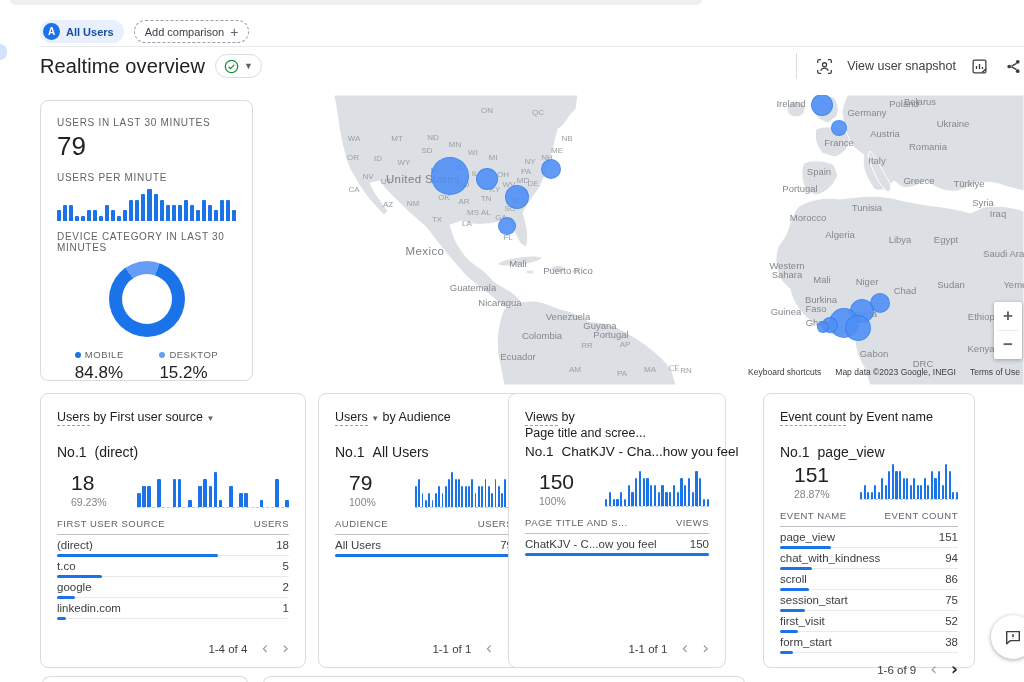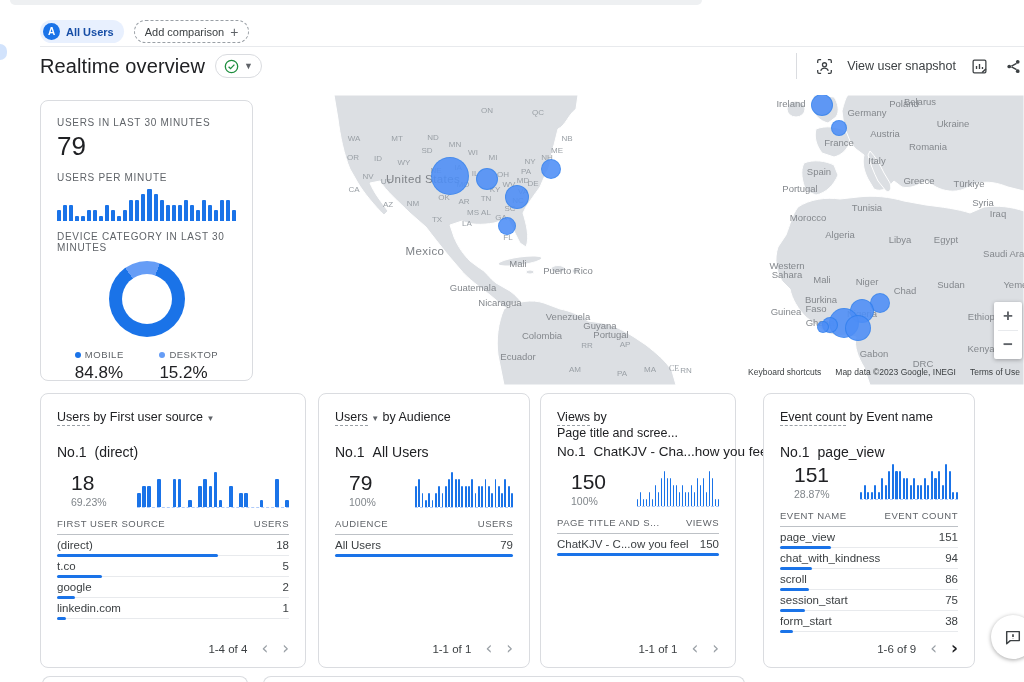--- a/index.html
+++ b/index.html
@@ -57,21 +57,21 @@
   .mlabel.s3{font-size:11.5px;letter-spacing:.4px;color:#7e8287;}
   .mcircle{position:absolute;border-radius:50%;background:#4d8ef7;border:1px solid rgba(26,115,232,.55);opacity:.88;}
   .map-attr{position:absolute;left:0;bottom:8px;width:100%;display:flex;justify-content:flex-end;gap:14px;padding-right:4px;
     font-size:8.5px;color:#3c4043;}
   .map-attr span{white-space:nowrap;}
   .zoom-ctl{position:absolute;right:2px;top:207px;width:28px;background:#fff;border-radius:2px;box-shadow:0 1px 4px rgba(0,0,0,.3);}
   .zoom-btn{width:28px;height:28px;display:flex;align-items:center;justify-content:center;font-size:17px;color:#5f6368;cursor:pointer;font-weight:bold;}
   .zoom-ctl .sep{height:1px;background:#e8eaed;margin:0 4px;}
   
   .m-card{top:393px;height:275px;padding:16px 16px 10px;display:flex;flex-direction:column;}
-  .c1{left:40px;width:266px;} .c2{left:318px;width:212px;} .c3{left:540px;width:196px;} .c4{left:763px;width:212px;}
+  .c1{left:40px;width:266px;} .c2{left:318px;width:212px;} .c3{left:508px;width:218px;} .c4{left:763px;width:212px;}
   .card-title{font-size:12.5px;color:#202124;line-height:1.25;min-height:32px;cursor:pointer;}
   .metric-u{border-bottom:1px dashed #9aa0a6;padding-bottom:1px;}
   .card-title .caret{font-size:8px;color:#5f6368;}
   .no1-row{font-size:14px;color:#202124;margin:2px 0 4px;white-space:nowrap;}
   .no1-row .no1{margin-right:8px;}
   .val-row{display:flex;align-items:flex-end;gap:8px;height:44px;margin-bottom:10px;}
   .val-col{min-width:72px;padding-left:14px;}
   .val-num{font-size:21px;color:#202124;line-height:1;}
   .val-pct{font-size:10.5px;color:#80868b;margin-top:3px;}
   .spark{flex:1;height:36px;display:flex;align-items:flex-end;gap:1.5px;border-bottom:1px dashed #aecbfa;}
@@ -615,20 +615,25 @@
           <span class="t-name">scroll</span>
           <span class="t-val">86</span>
           <i class="t-frac" style="width: 16.4%;"></i>
         </div>
         <div class="t-row">
           <span class="t-name">session_start</span>
           <span class="t-val">75</span>
           <i class="t-frac" style="width: 14.3%;"></i>
         </div>
         <div class="t-row">
+          <span class="t-name">first_visit</span>
+          <span class="t-val">52</span>
+          <i class="t-frac" style="width: 9.9%;"></i>
+        </div>
+        <div class="t-row">
           <span class="t-name">form_start</span>
           <span class="t-val">38</span>
           <i class="t-frac" style="width: 7.3%;"></i>
         </div>
       </div>
     <div class="pager">
       <span>1-6 of 9</span>
       <span class="pg-chev">‹</span>
       <span class="pg-chev active">›</span>
     </div>

